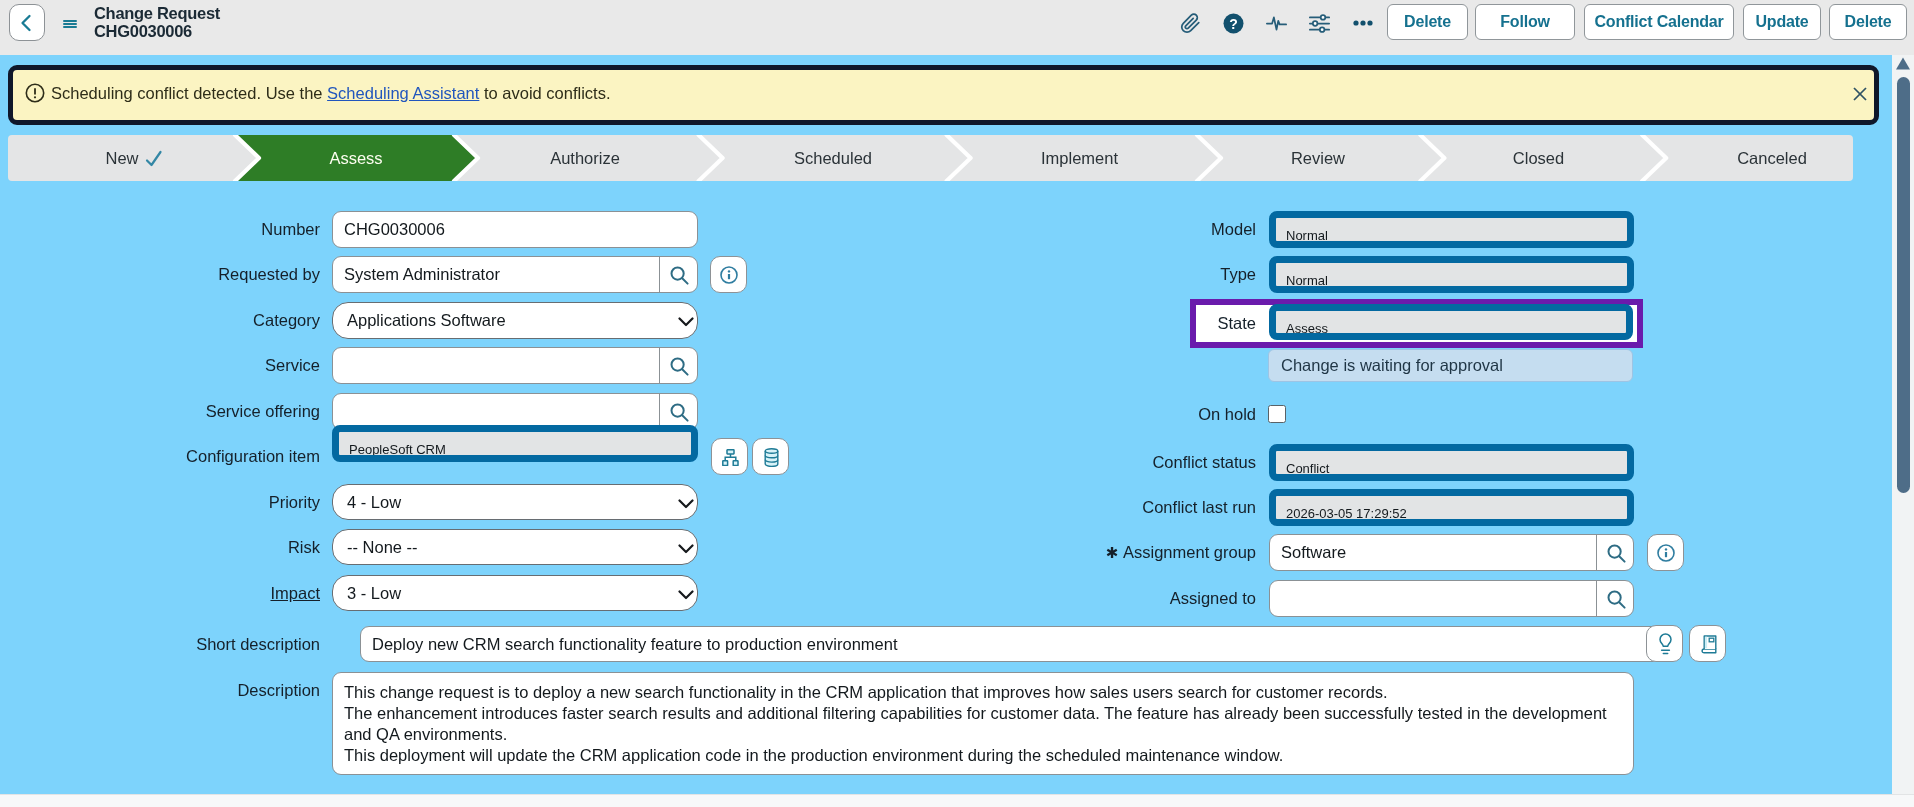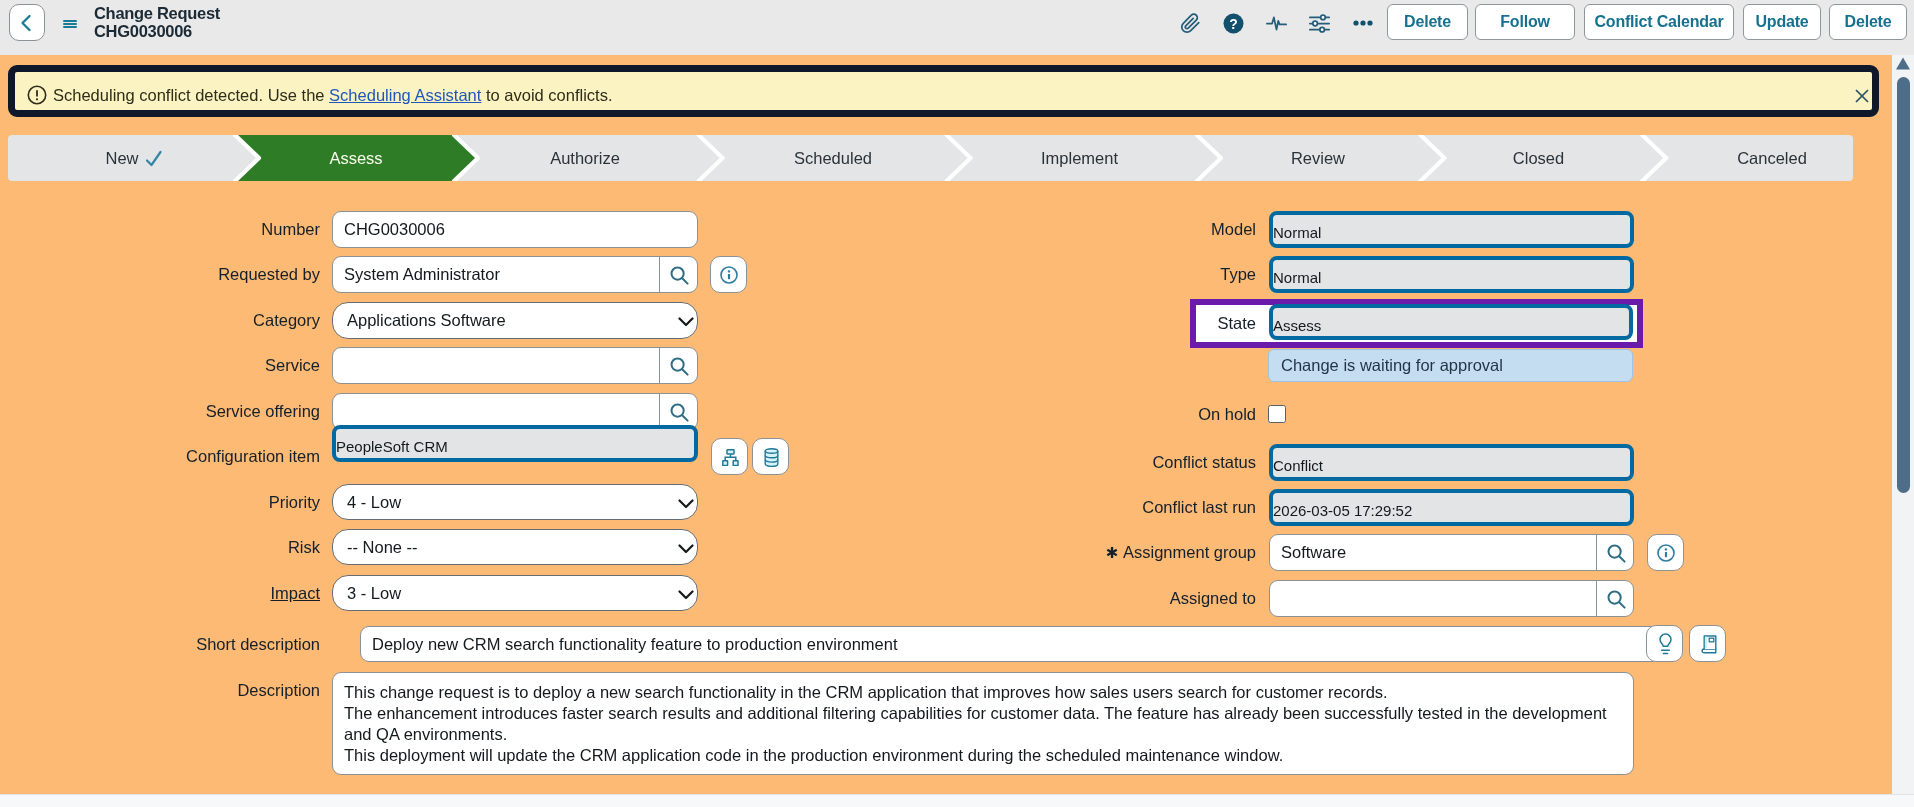--- a/index.html
+++ b/index.html
@@ -1,39 +1,39 @@
 <!DOCTYPE html>
 <html><head>
 <meta charset="utf-8">
 <style>
 * { margin:0; padding:0; box-sizing:border-box; }
 html,body { width:1914px; height:807px; overflow:hidden; background:#fff;
   font-family:"Liberation Sans", sans-serif; }
-#page { position:relative; width:1914px; height:807px; background:#fdba74; overflow:hidden; }
+#page { position:relative; width:1914px; height:807px; background:#7dd3fc; overflow:hidden; }
 .abs { position:absolute; }
 
 #hdr { position:absolute; left:0; top:0; width:1914px; height:55px; background:#e9e9e9; }
 #backbtn { position:absolute; left:9px; top:4px; width:36px; height:37px; background:#fff;
   border:1px solid #8d9296; border-radius:10px; }
 .hline { position:absolute; left:63px; width:14px; height:2.3px; background:#197b94; border-radius:1px; }
 .htitle { position:absolute; left:94px; font-size:16.5px; font-weight:bold; color:#1b2a35; letter-spacing:-0.3px; }
 .topbtn { position:absolute; top:4px; height:36px; background:#fff; border:1px solid #90969a;
   border-radius:6px; color:#15718f; font-size:16px; font-weight:bold; text-align:center; letter-spacing:-0.2px;
   line-height:34px; }
 
-#banner { position:absolute; left:8px; top:65px; width:1871px; height:52px; background:#fbf4c2;
-  border:7px solid #0f172a; border-radius:9px; }
+#banner { position:absolute; left:8px; top:65px; width:1871px; height:60px; background:#fbf4c2;
+  border:5px solid #0f172a; border-radius:9px; }
 #banner .btext { position:absolute; left:38px; top:14px; font-size:16.5px; color:#2e2d19; }
 #banner a { color:#2156bd; text-decoration:underline; }
 
 .lbl { position:absolute; text-align:right; font-size:16.5px; color:#15202a; line-height:37px; height:37px; }
 .fld { position:absolute; background:#fff; border:1px solid #8b9195; border-radius:9px;
   font-size:16.5px; color:#13191d; line-height:35px; padding-left:11px; white-space:nowrap; overflow:hidden; }
-.ro  { position:absolute; background:#e2e4e5; border:4px solid #0369a1; border-radius:8px;
-  font-size:15px; color:#13191d; line-height:35px; white-space:nowrap; overflow:hidden; }
+.ro  { position:absolute; background:#e2e4e5; border:7px solid #0369a1; border-radius:8px;
+  font-size:13px; color:#13191d; line-height:35px; padding-left:10px; white-space:nowrap; overflow:hidden; }
 .sdiv { position:absolute; top:0; width:1px; height:100%; background:#8b9195; }
 .iconbtn { position:absolute; width:37px; height:37px; background:#fff; border:1px solid #8d9296;
   border-radius:10px; }
 .sel { position:absolute; background:#fff; border:1px solid #676d72; border-radius:16px;
   font-size:16.5px; color:#13191d; line-height:34px; padding-left:14px; white-space:nowrap; }
 
 #sbtrack { position:absolute; left:1892px; top:55px; width:22px; height:752px; background:#f1f3f4; }
 #sbthumb { position:absolute; left:1897px; top:77px; width:13px; height:416px; background:#4e6d88; border-radius:7px; }
 
 #footer { position:absolute; left:0; top:794px; width:1914px; height:13px; background:#f7f8f9;

